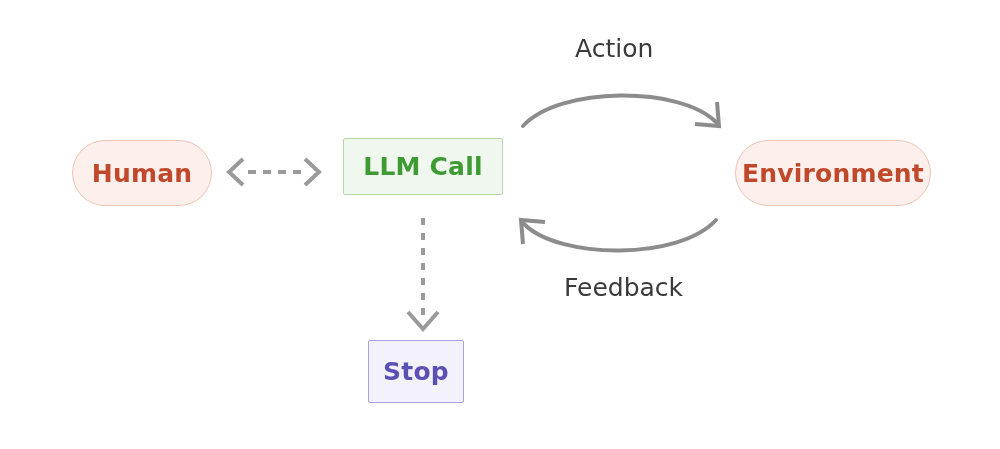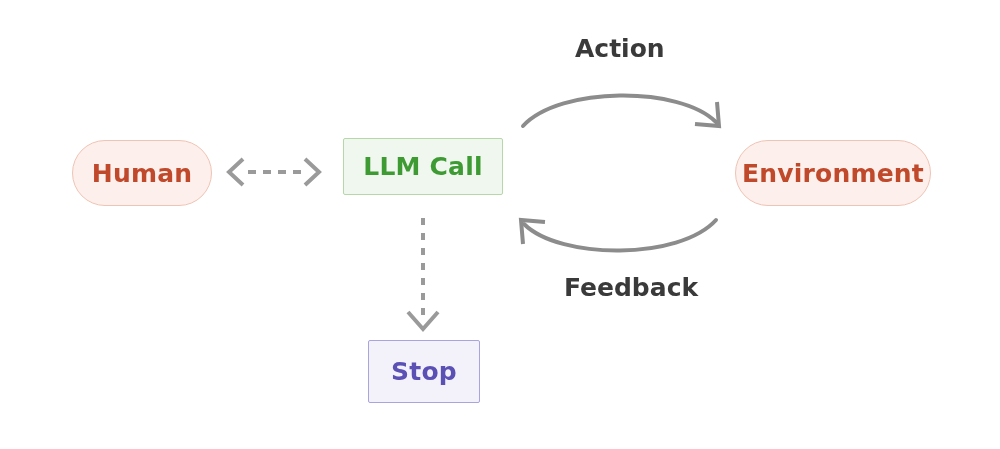--- a/index.html
+++ b/index.html
@@ -71,34 +71,34 @@
     background: #f0f7ee;
     border: 1.6px solid #b6d7a8;
     color: #3e9b33;
     font-size: 25px;
     font-weight: bold;
   }
   
   #node-stop {
     left: 368px;
     top: 340px;
-    width: 112px;
+    width: 96px;
     height: 63px;
     border-radius: 2px;
     background: #f3f2fb;
     border: 1.6px solid #a9a3e0;
     color: #5b51b5;
     font-size: 25px;
     font-weight: bold;
   }
   .edge-label {
     position: absolute;
     color: #3a3a3a;
     font-size: 25px;
-    font-weight: bold;
+    font-weight: normal;
     white-space: nowrap;
   }
   #label-action {
     left: 575px;
     top: 34px;
   }
   #label-feedback {
     left: 556px;
     top: 273px;
     margin-left: 8px;

